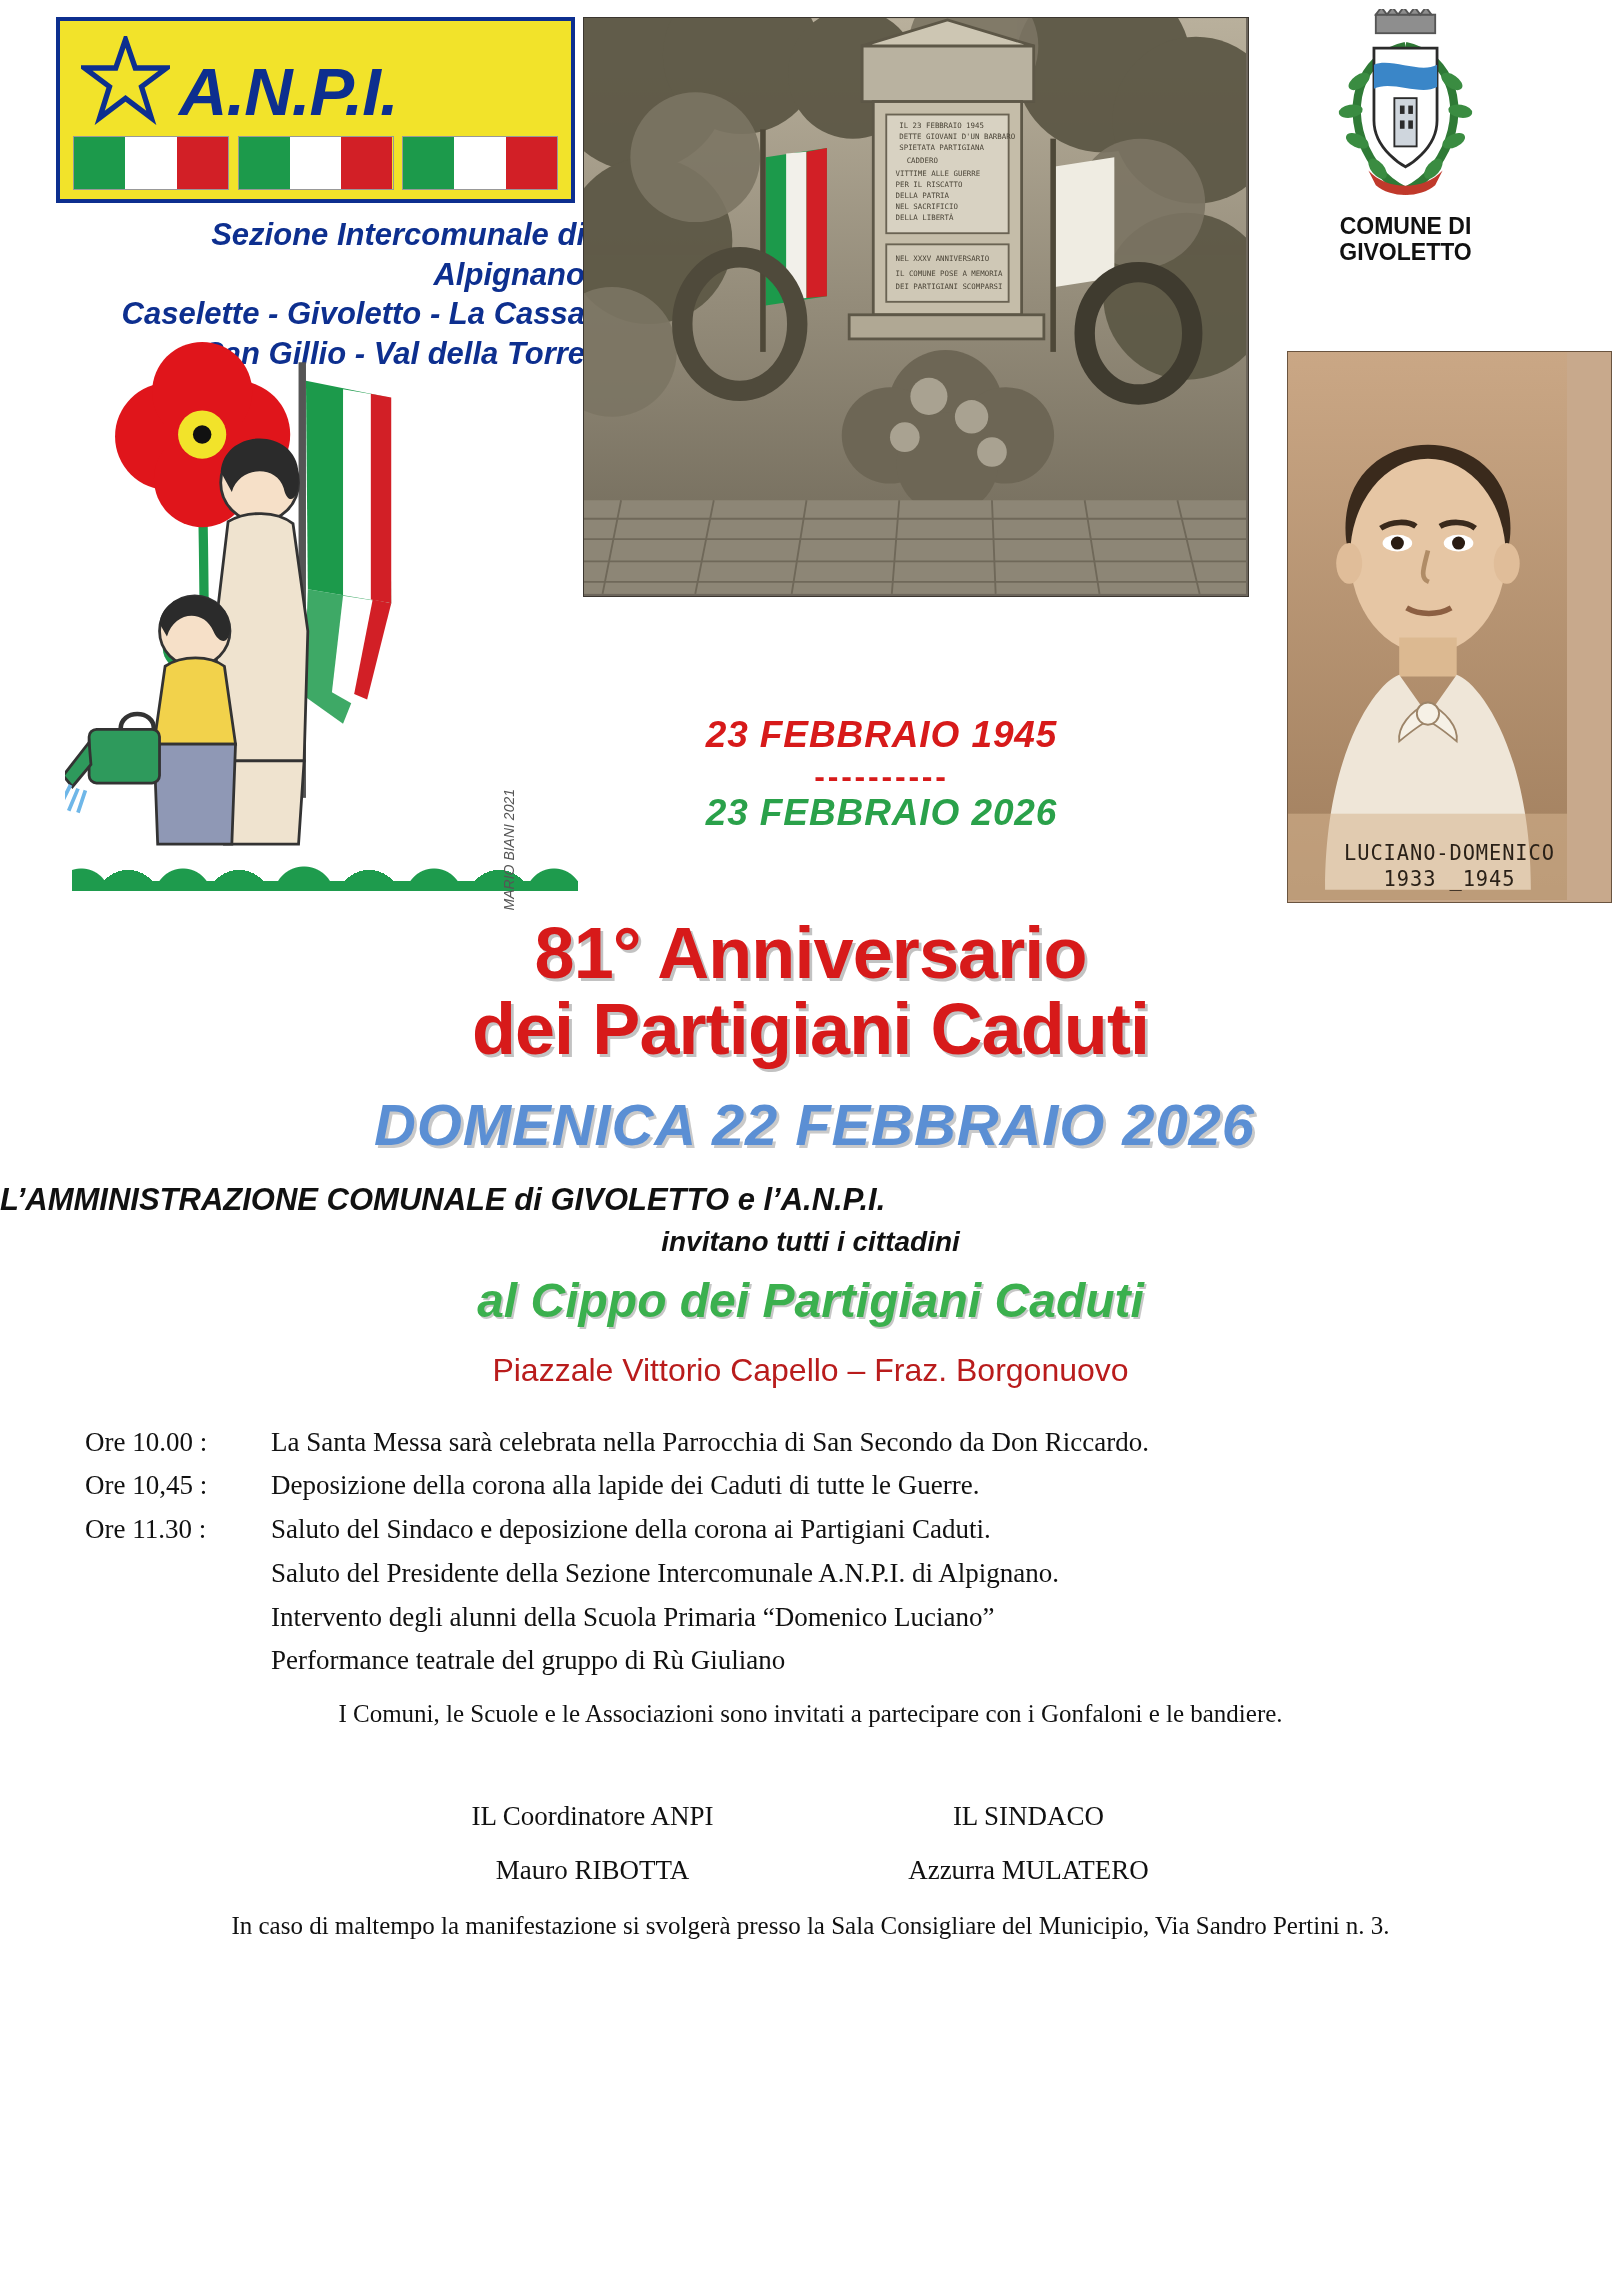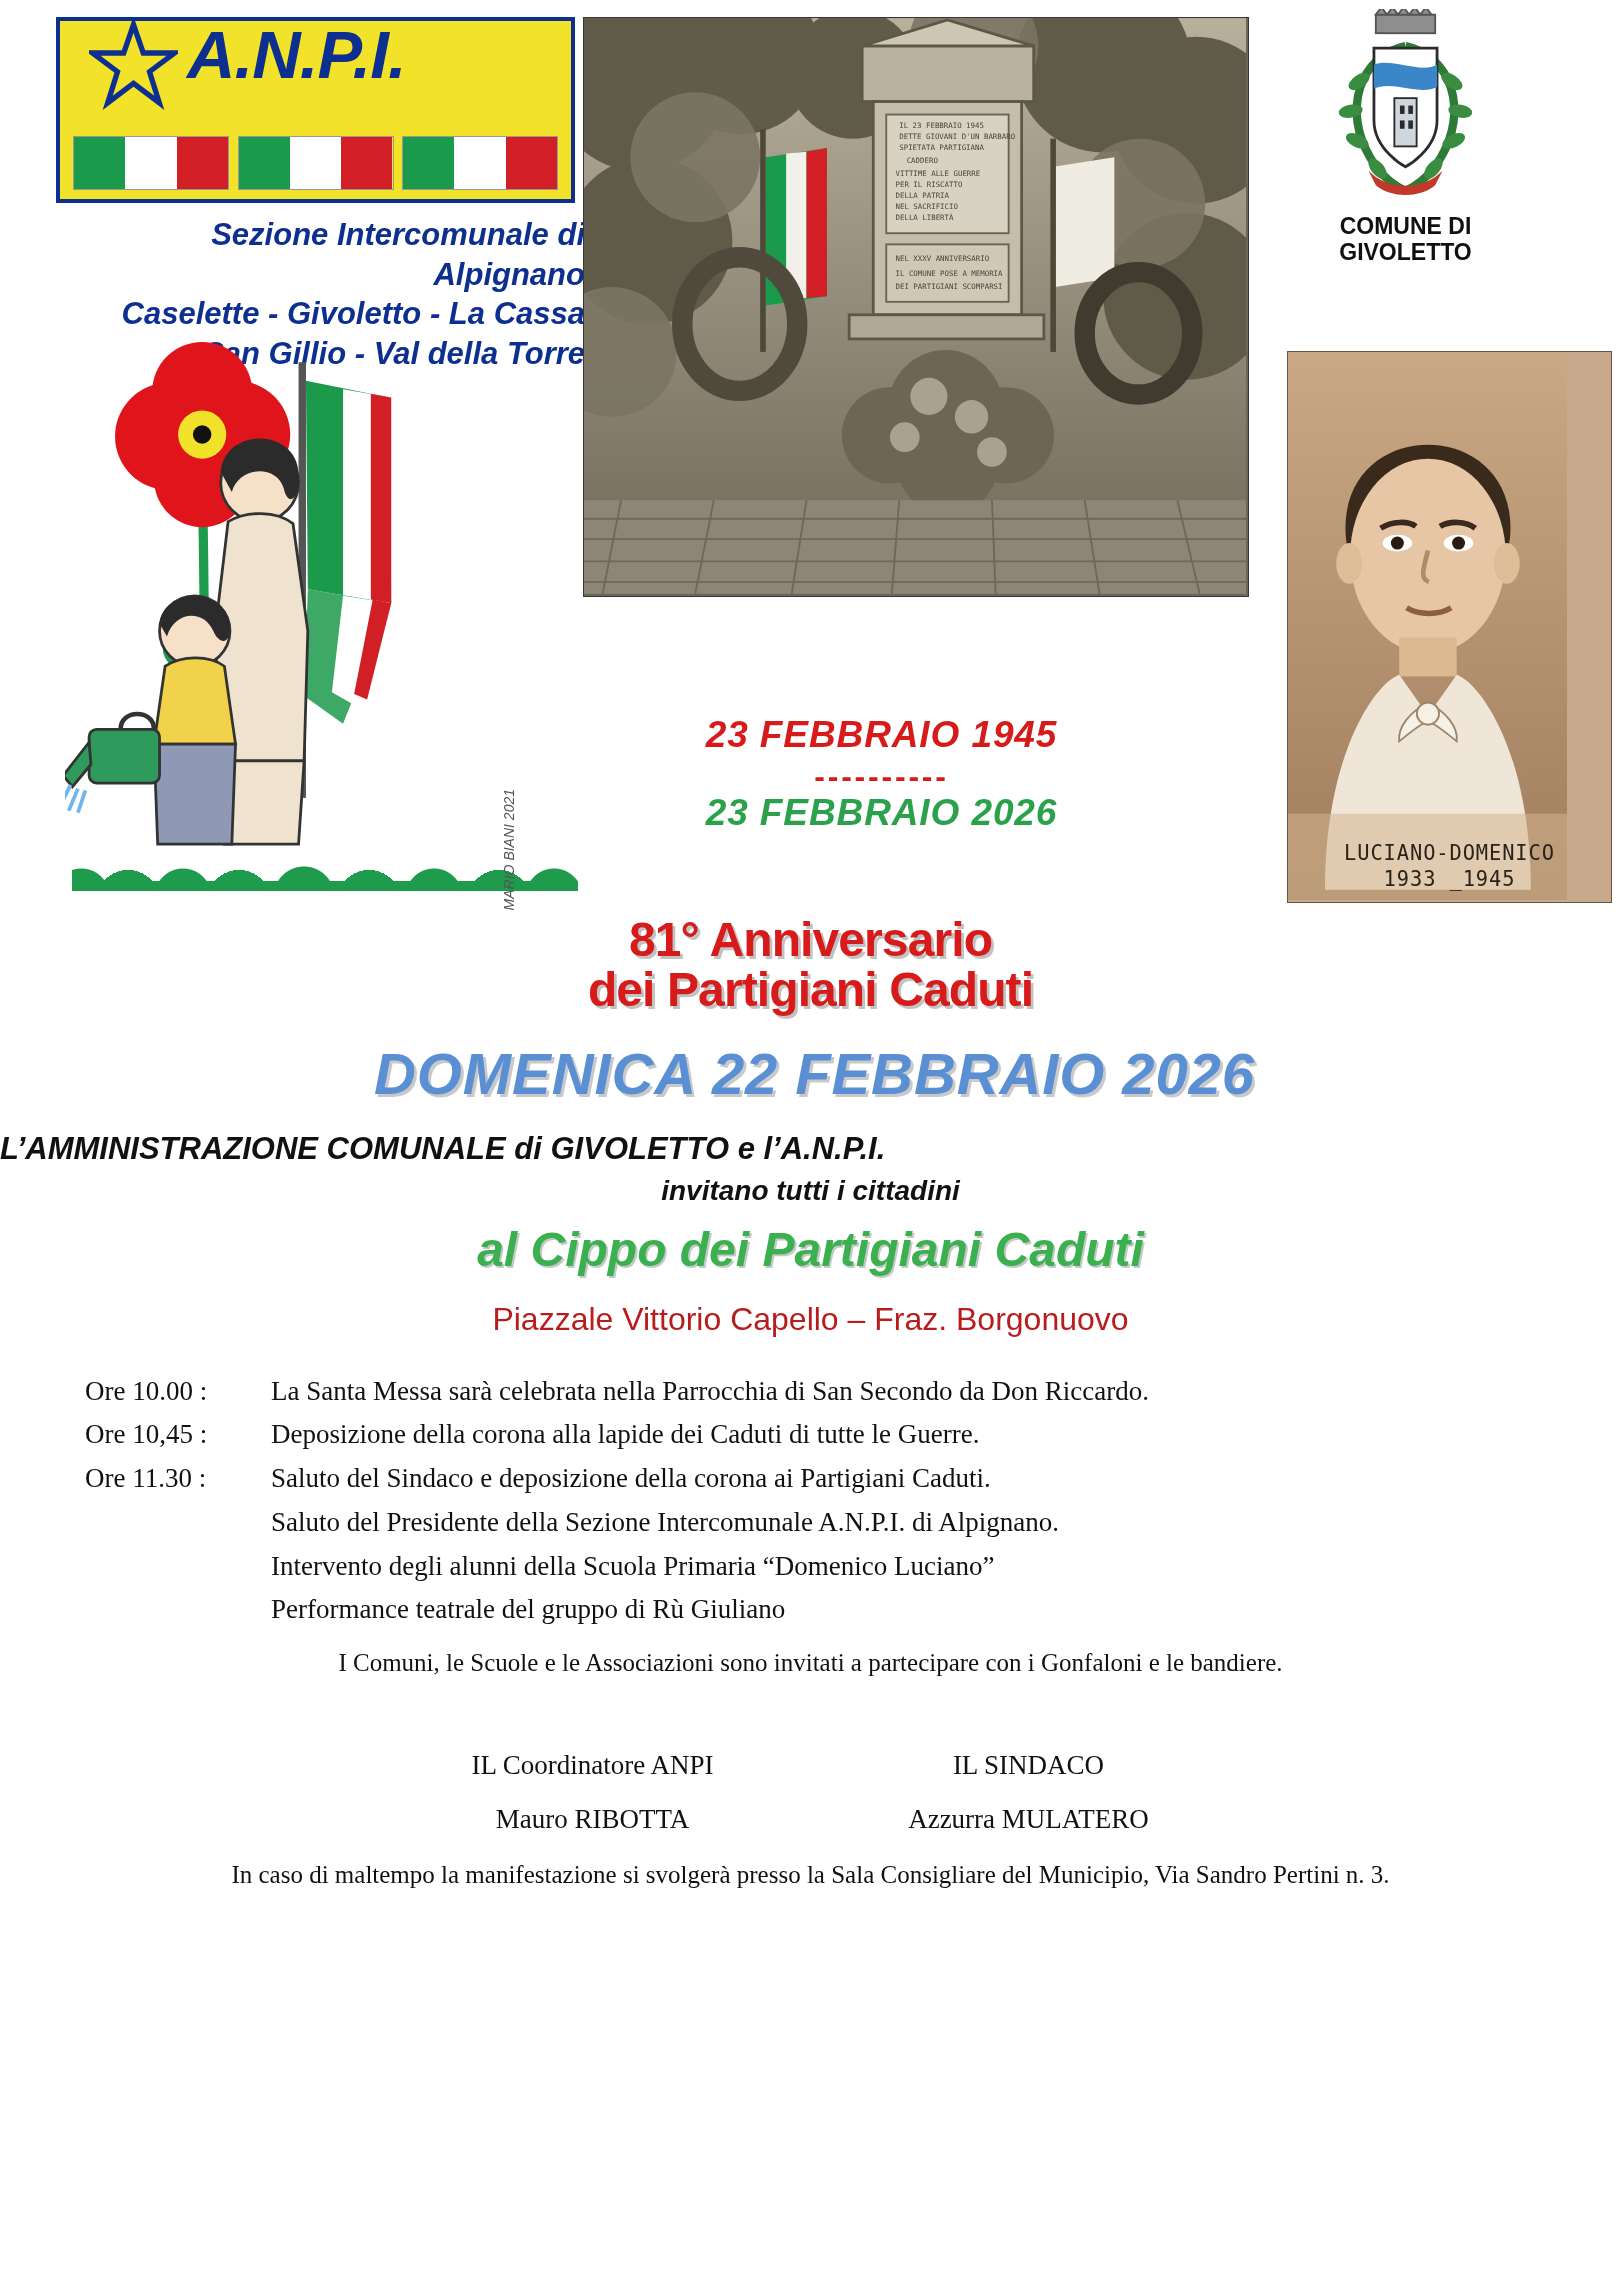--- a/index.html
+++ b/index.html
@@ -28,25 +28,25 @@
     left: 56px;
     top: 16.7px;
     width: 519px;
     height: 186px;
     background: #f2e32a;
     border: 4.6px solid #0d2f8f;
     box-sizing: border-box;
   }
   .anpi-top {
     position: absolute;
-    left: 12px; top: 0;
+    left: 4px; top: 0;
     width: 100%;
     height: 104px;
     display: flex;
-    align-items: flex-start;
+    align-items: flex-end;
   }
   .anpi-star {
     width: 89px;
     height: 89px;
     margin-left: 16.7px;
     position: relative;
     flex: none;
   }
   .anpi-star svg { display:block; }
   .anpi-text {
@@ -223,21 +223,21 @@
     color: #2aa14a;
     letter-spacing: 0.9px;
   }
 
   
   .title-main {
     margin-top: 5.6px;
     text-align: center;
     color: #d71a1a;
     font-weight: bold;
-    font-size: 48px;
+    font-size: 72px;
     line-height: 1.06;
     letter-spacing: -0.9px;
     text-shadow: 2.8px 2.8px 0 rgba(120,120,120,0.45);
   }
   .title-date {
     margin-top: 24px;
     text-align: center;
     color: #5b8fd4;
     font-weight: bold;
     font-style: italic;

